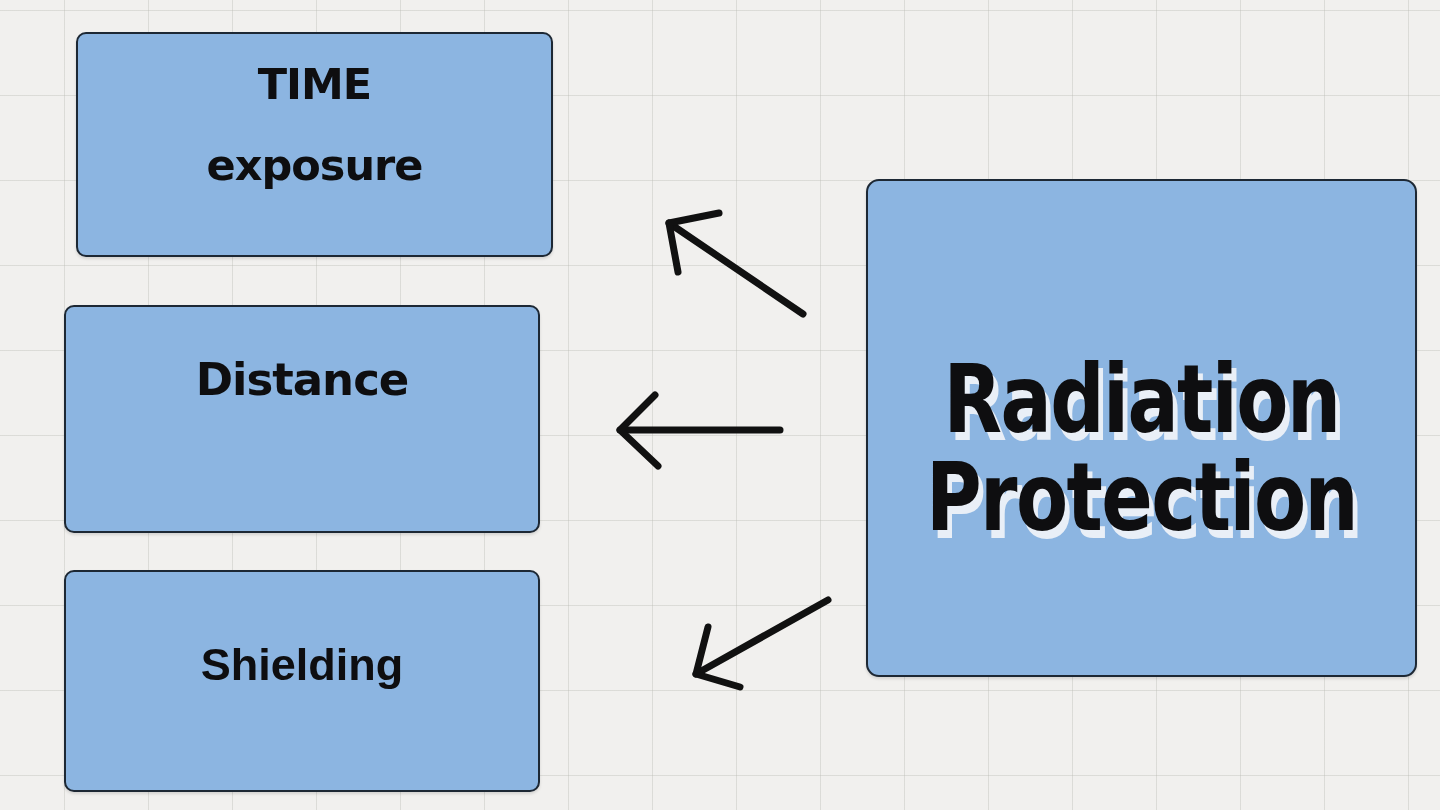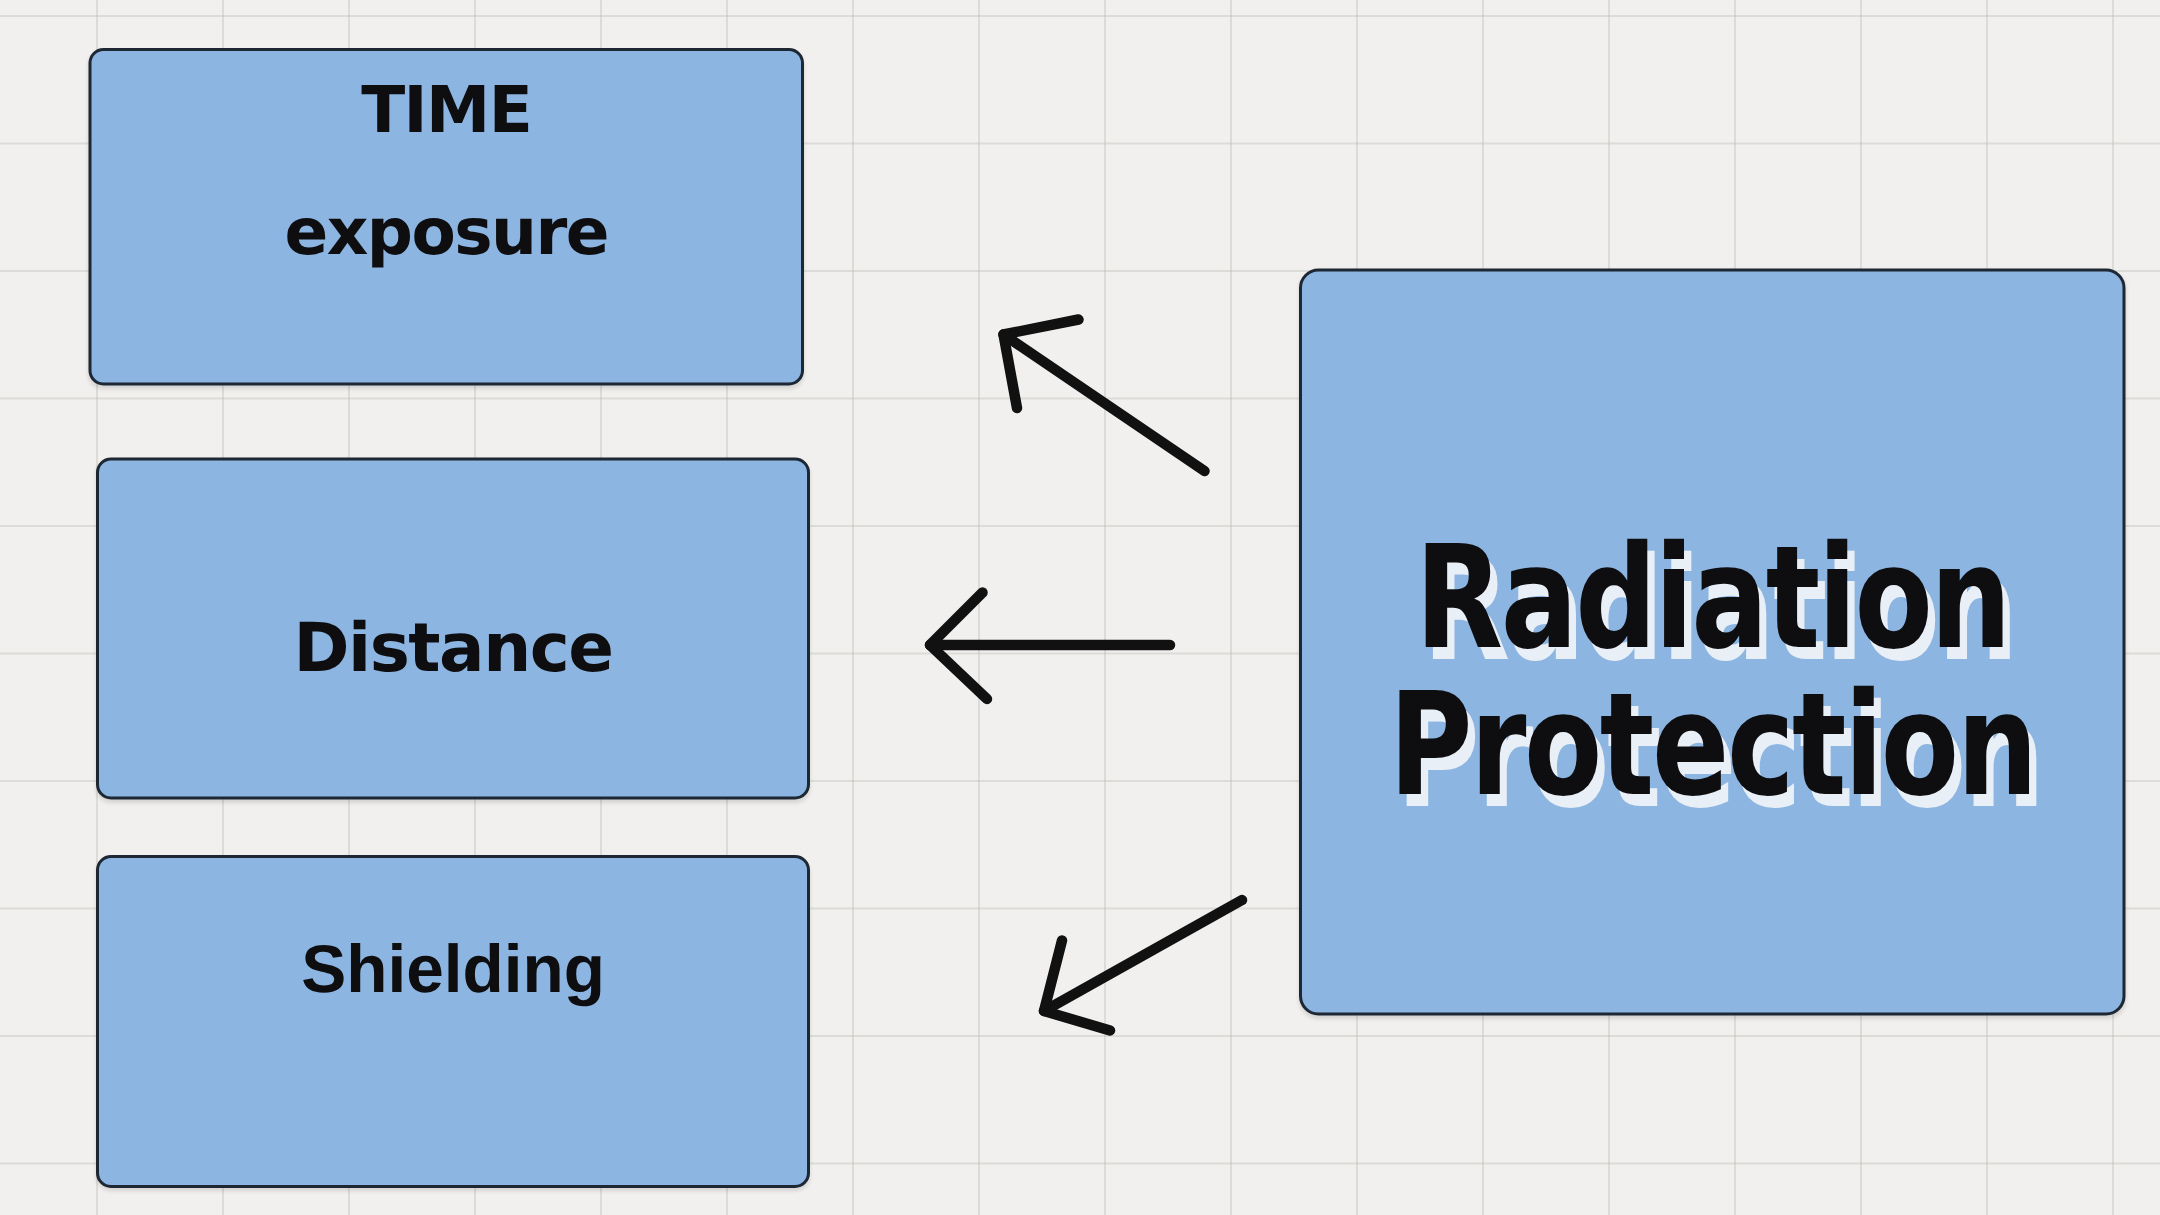--- a/index.html
+++ b/index.html
@@ -39,37 +39,37 @@
     box-sizing: border-box;
     background: var(--box-fill, #8cb5e1);
     border: 2px solid var(--box-border, #1d2834);
     border-radius: 10px;
     box-shadow: 0 2px 3px rgba(0,0,0,0.12);
     color: var(--ink, #0e0e10);
     text-align: center;
     font-weight: bold;
   }
   .box-time {
-    left: 59px; top: 32px; width: 477px; height: 225px;
-    padding-top: 7px;
+    left: 76px; top: 32px; width: 477px; height: 225px;
+    padding-top: 17px;
     font-size: 43px;
     letter-spacing: -1px;
     line-height: 66px;
   }
   .box-time .gap-line { margin-top: 15px; }
   .box-distance {
     left: 64px; top: 305px; width: 476px; height: 228px;
-    padding-top: 92px;
+    padding-top: 40px;
     font-size: 45px;
     letter-spacing: -1px;
     line-height: 66px;
   }
   .box-shielding {
     left: 64px; top: 570px; width: 476px; height: 222px;
-    padding-top: 41px;
+    padding-top: 60px;
     font-size: 45px;
     line-height: 66px;
     font-family: "Liberation Sans", sans-serif;
     letter-spacing: 0px;
   }
   .box-main {
     left: 866px; top: 137px; width: 551px; height: 498px;
     border-radius: 13px;
     padding-top: 169px;
     font-size: 95px;

